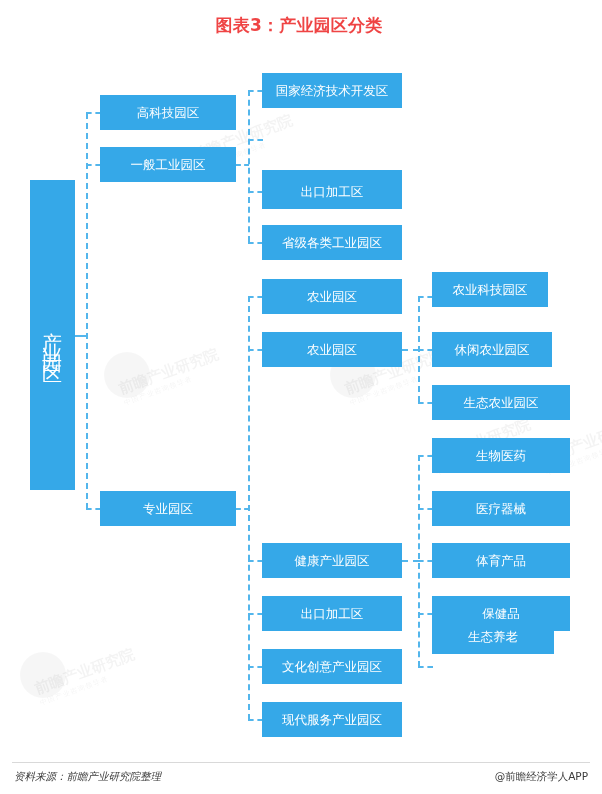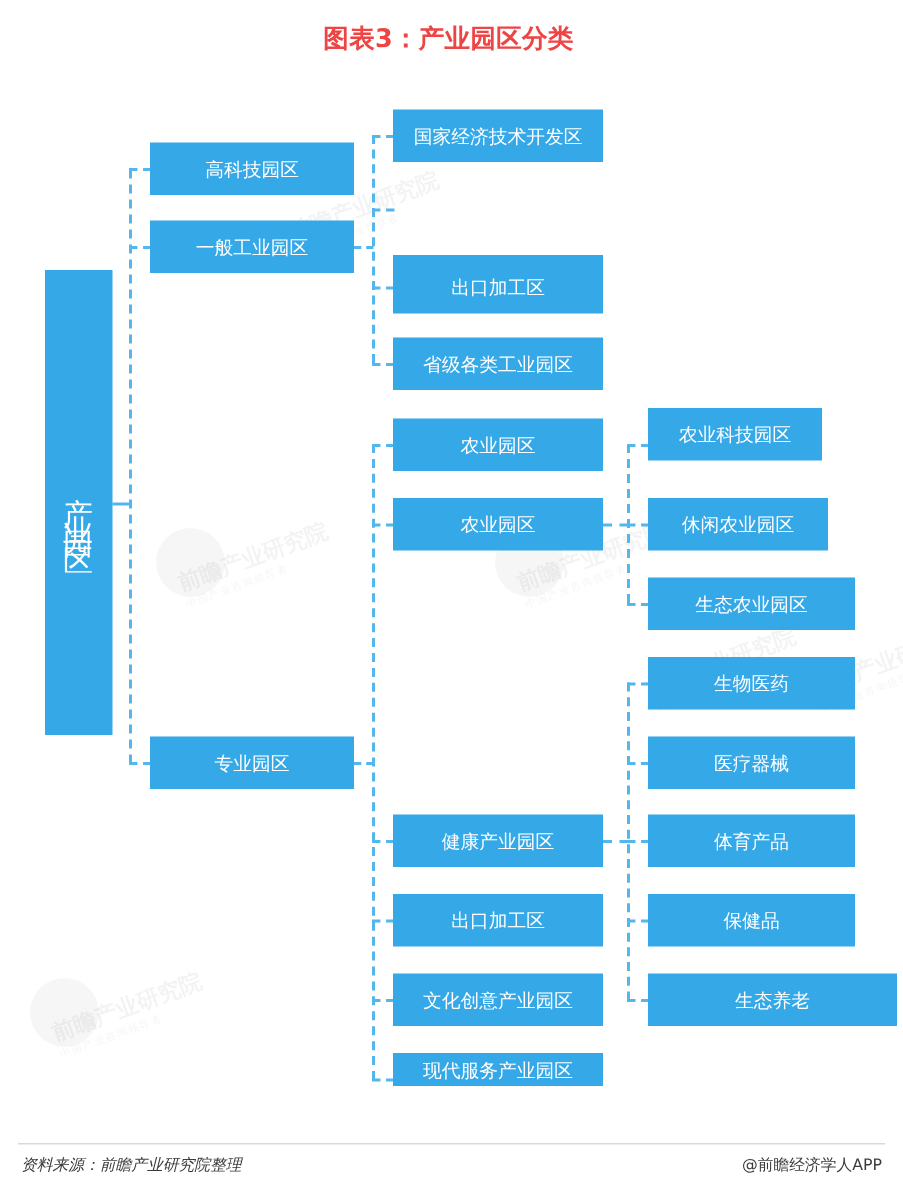--- a/index.html
+++ b/index.html
@@ -188,27 +188,27 @@
 <div class="node" style="left:262px; top:73px;  width:140px; height:35px;">国家经济技术开发区</div>
 <div class="node" style="left:262px; top:122px; width:140px; height:35px;margin-top:48px;">保税区</div>
 <div class="node" style="left:262px; top:174px; width:140px; height:35px;">出口加工区</div>
 <div class="node" style="left:262px; top:225px; width:140px; height:35px;">省级各类工业园区</div>
 
 <div class="node" style="left:262px; top:279px; width:140px; height:35px;">农业园区</div>
 <div class="node" style="left:262px; top:332px; width:140px; height:35px;">农业园区</div>
 <div class="node" style="left:262px; top:543px; width:140px; height:35px;">健康产业园区</div>
 <div class="node" style="left:262px; top:596px; width:140px; height:35px;">出口加工区</div>
 <div class="node" style="left:262px; top:649px; width:140px; height:35px;">文化创意产业园区</div>
-<div class="node" style="left:262px; top:702px; width:140px; height:22px;">现代服务产业园区</div>
+<div class="node" style="left:262px; top:702px; width:140px; height:35px;">现代服务产业园区</div>
 
 <div class="node" style="left:432px; top:272px; width:116px; height:35px;">农业科技园区</div>
 <div class="node" style="left:432px; top:332px; width:120px; height:35px;">休闲农业园区</div>
 <div class="node" style="left:432px; top:385px; width:138px; height:35px;text-align:right;">生态农业园区</div>
 
 <div class="node" style="left:432px; top:438px; width:138px; height:35px;text-align:center;">生物医药</div>
 <div class="node" style="left:432px; top:491px; width:138px; height:35px;">医疗器械</div>
 <div class="node" style="left:432px; top:543px; width:138px; height:35px;text-align:center;">体育产品</div>
 <div class="node" style="left:432px; top:596px; width:138px; height:35px;">保健品</div>
-<div class="node" style="left:432px; top:649px; width:166px; height:35px;">生态养老</div>
+<div class="node" style="left:432px; top:619px; width:122px; height:35px;">生态养老</div>
 
 <div class="footer-rule"></div>
 <div class="footer-left">资料来源：前瞻产业研究院整理</div>
 <div class="footer-right">@前瞻经济学人APP</div>
 
 </body></html>

